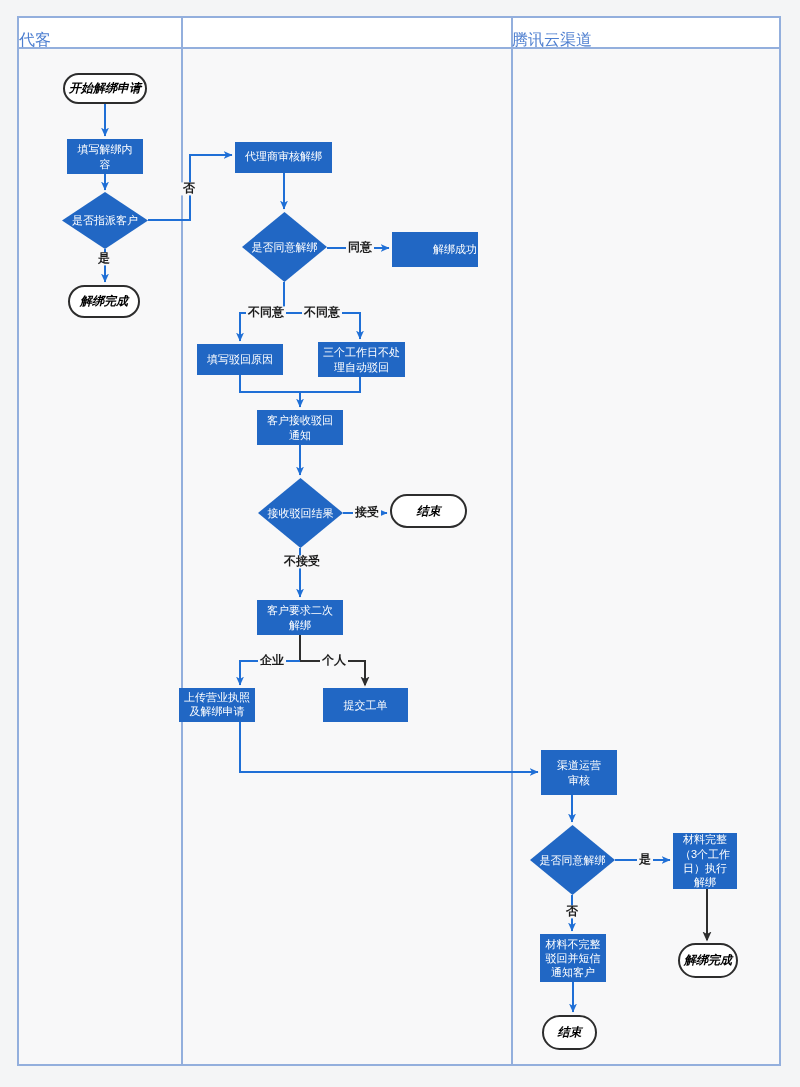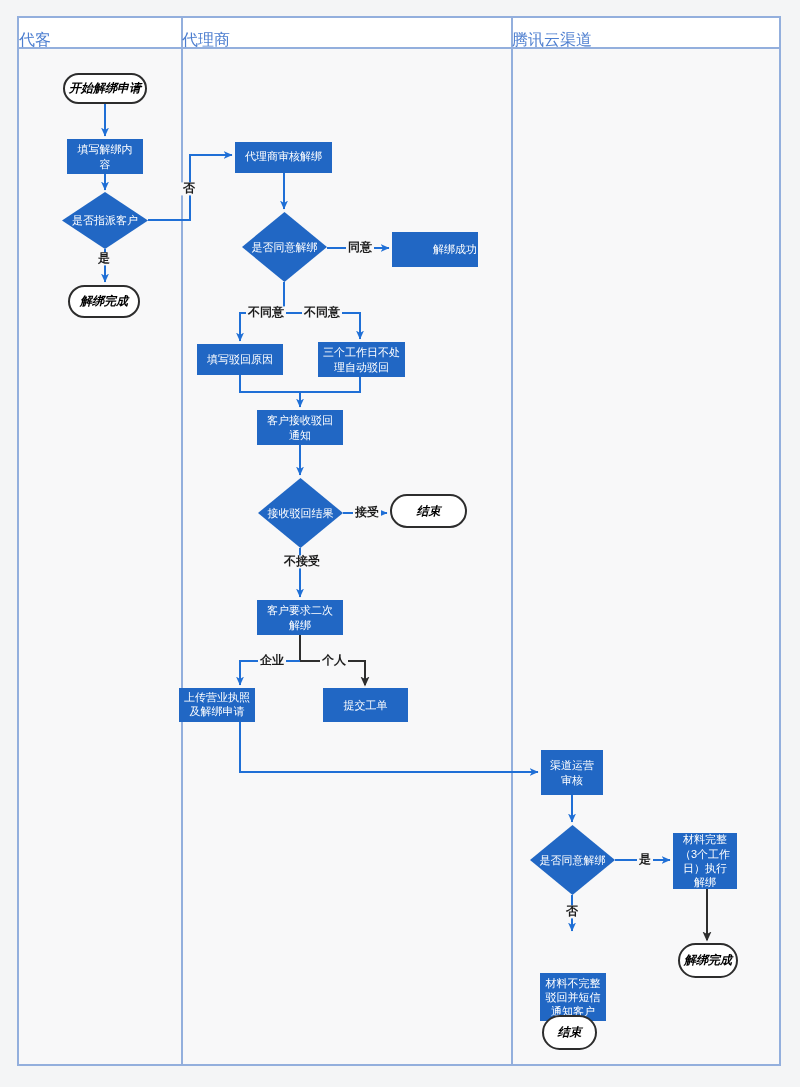--- a/index.html
+++ b/index.html
@@ -21,21 +21,20 @@
           color:var(--label-text); padding:0 2px; z-index:6; line-height:1.1; white-space:nowrap; }
   .edge-label.mask { background:#f8f8f9; }
 </style>
 </head>
 <body>
 
 <div id="stage" style="--shape-fill: #2167c4; --shape-text: #ffffff; --lane-border: #93afdd; --header-bg: #ffffff; --header-text: #4e7fd0; --label-text: #1c1c1c; --terminator-border: #2d2d2d; --terminator-bg: #ffffff; width: 800px; height: 1087px;">
   <div id="table" style="left: 17px; top: 16px; width: 764px; height: 1050px;">
     <div class="header-row" id="header-row" style="height: 31px;"></div>
   <div class="lane-label" style="left: 0px; width: 163px; height: 31px; line-height: 31px;">代客</div>
-      <div class="lane-label" style="left: 163px; width: 330px; height: 31px; line-height: 31px;">代理商</div>
       <div class="lane-vline" style="left: 162px;"></div>
       <div class="lane-label" style="left: 493px; width: 271px; height: 31px; line-height: 31px;">腾讯云渠道</div>
       <div class="lane-vline" style="left: 492px;"></div>
     </div>
   <svg id="edges" xmlns="http://www.w3.org/2000/svg" width="800" height="1087" viewBox="0 0 800 1087">
     <defs>
       <marker id="arrow-blue" markerWidth="10" markerHeight="9" refX="8.5" refY="4" orient="auto" markerUnits="userSpaceOnUse">
         <path d="M0,0 L9,4 L0,8 L2.6,4 Z" fill="#1f6fd6"></path>
       </marker>
       <marker id="arrow-black" markerWidth="11" markerHeight="10" refX="8.5" refY="4.5" orient="auto" markerUnits="userSpaceOnUse">
@@ -80,28 +79,28 @@
 理自动驳回</div>
     <div class="node process" style="left: 257px; top: 410px; width: 86px; height: 35px;">客户接收驳回
 通知</div>
     <div class="node decision" style="left: 258px; top: 478px; width: 85px; height: 70px;">接收驳回结果</div>
     <div class="node terminator" style="left: 390px; top: 494px; width: 77px; height: 34px; border-radius: 17px;">结束</div>
     <div class="node process" style="left: 257px; top: 600px; width: 86px; height: 35px;">客户要求二次
 解绑</div>
     <div class="node process" style="left: 179px; top: 688px; width: 76px; height: 34px; font-family: Liberation Mono, monospace;">上传营业执照
 及解绑申请</div>
     <div class="node process" style="left: 323px; top: 688px; width: 85px; height: 34px;">提交工单</div>
-    <div class="node process" style="left: 541px; top: 750px; width: 62px; height: 45px;">渠道运营
+    <div class="node process" style="left: 541px; top: 750px; width: 76px; height: 45px;">渠道运营
 审核</div>
     <div class="node decision" style="left: 530px; top: 825px; width: 85px; height: 70px;">是否同意解绑</div>
     <div class="node process" style="left: 673px; top: 833px; width: 64px; height: 56px;">材料完整
 （3个工作
 日）执行
 解绑</div>
-    <div class="node process" style="left: 540px; top: 934px; width: 66px; height: 48px; margin-top: 39px;">材料不完整
+    <div class="node process" style="left: 540px; top: 934px; width: 66px; height: 48px;">材料不完整
 驳回并短信
 通知客户</div>
     <div class="node terminator" style="left: 678px; top: 943px; width: 60px; height: 35px; border-radius: 17.5px;">解绑完成</div>
     <div class="node terminator" style="left: 542px; top: 1015px; width: 55px; height: 35px; border-radius: 17.5px;">结束</div>
     <div class="edge-label mask" style="left: 189px; top: 189px;">否</div>
     <div class="edge-label mask" style="left: 104px; top: 259px;">是</div>
     <div class="edge-label mask" style="left: 360px; top: 248px;">同意</div>
     <div class="edge-label mask" style="left: 266px; top: 313px;">不同意</div>
     <div class="edge-label mask" style="left: 322px; top: 313px;">不同意</div>
     <div class="edge-label mask" style="left: 367px; top: 513px;">接受</div>

